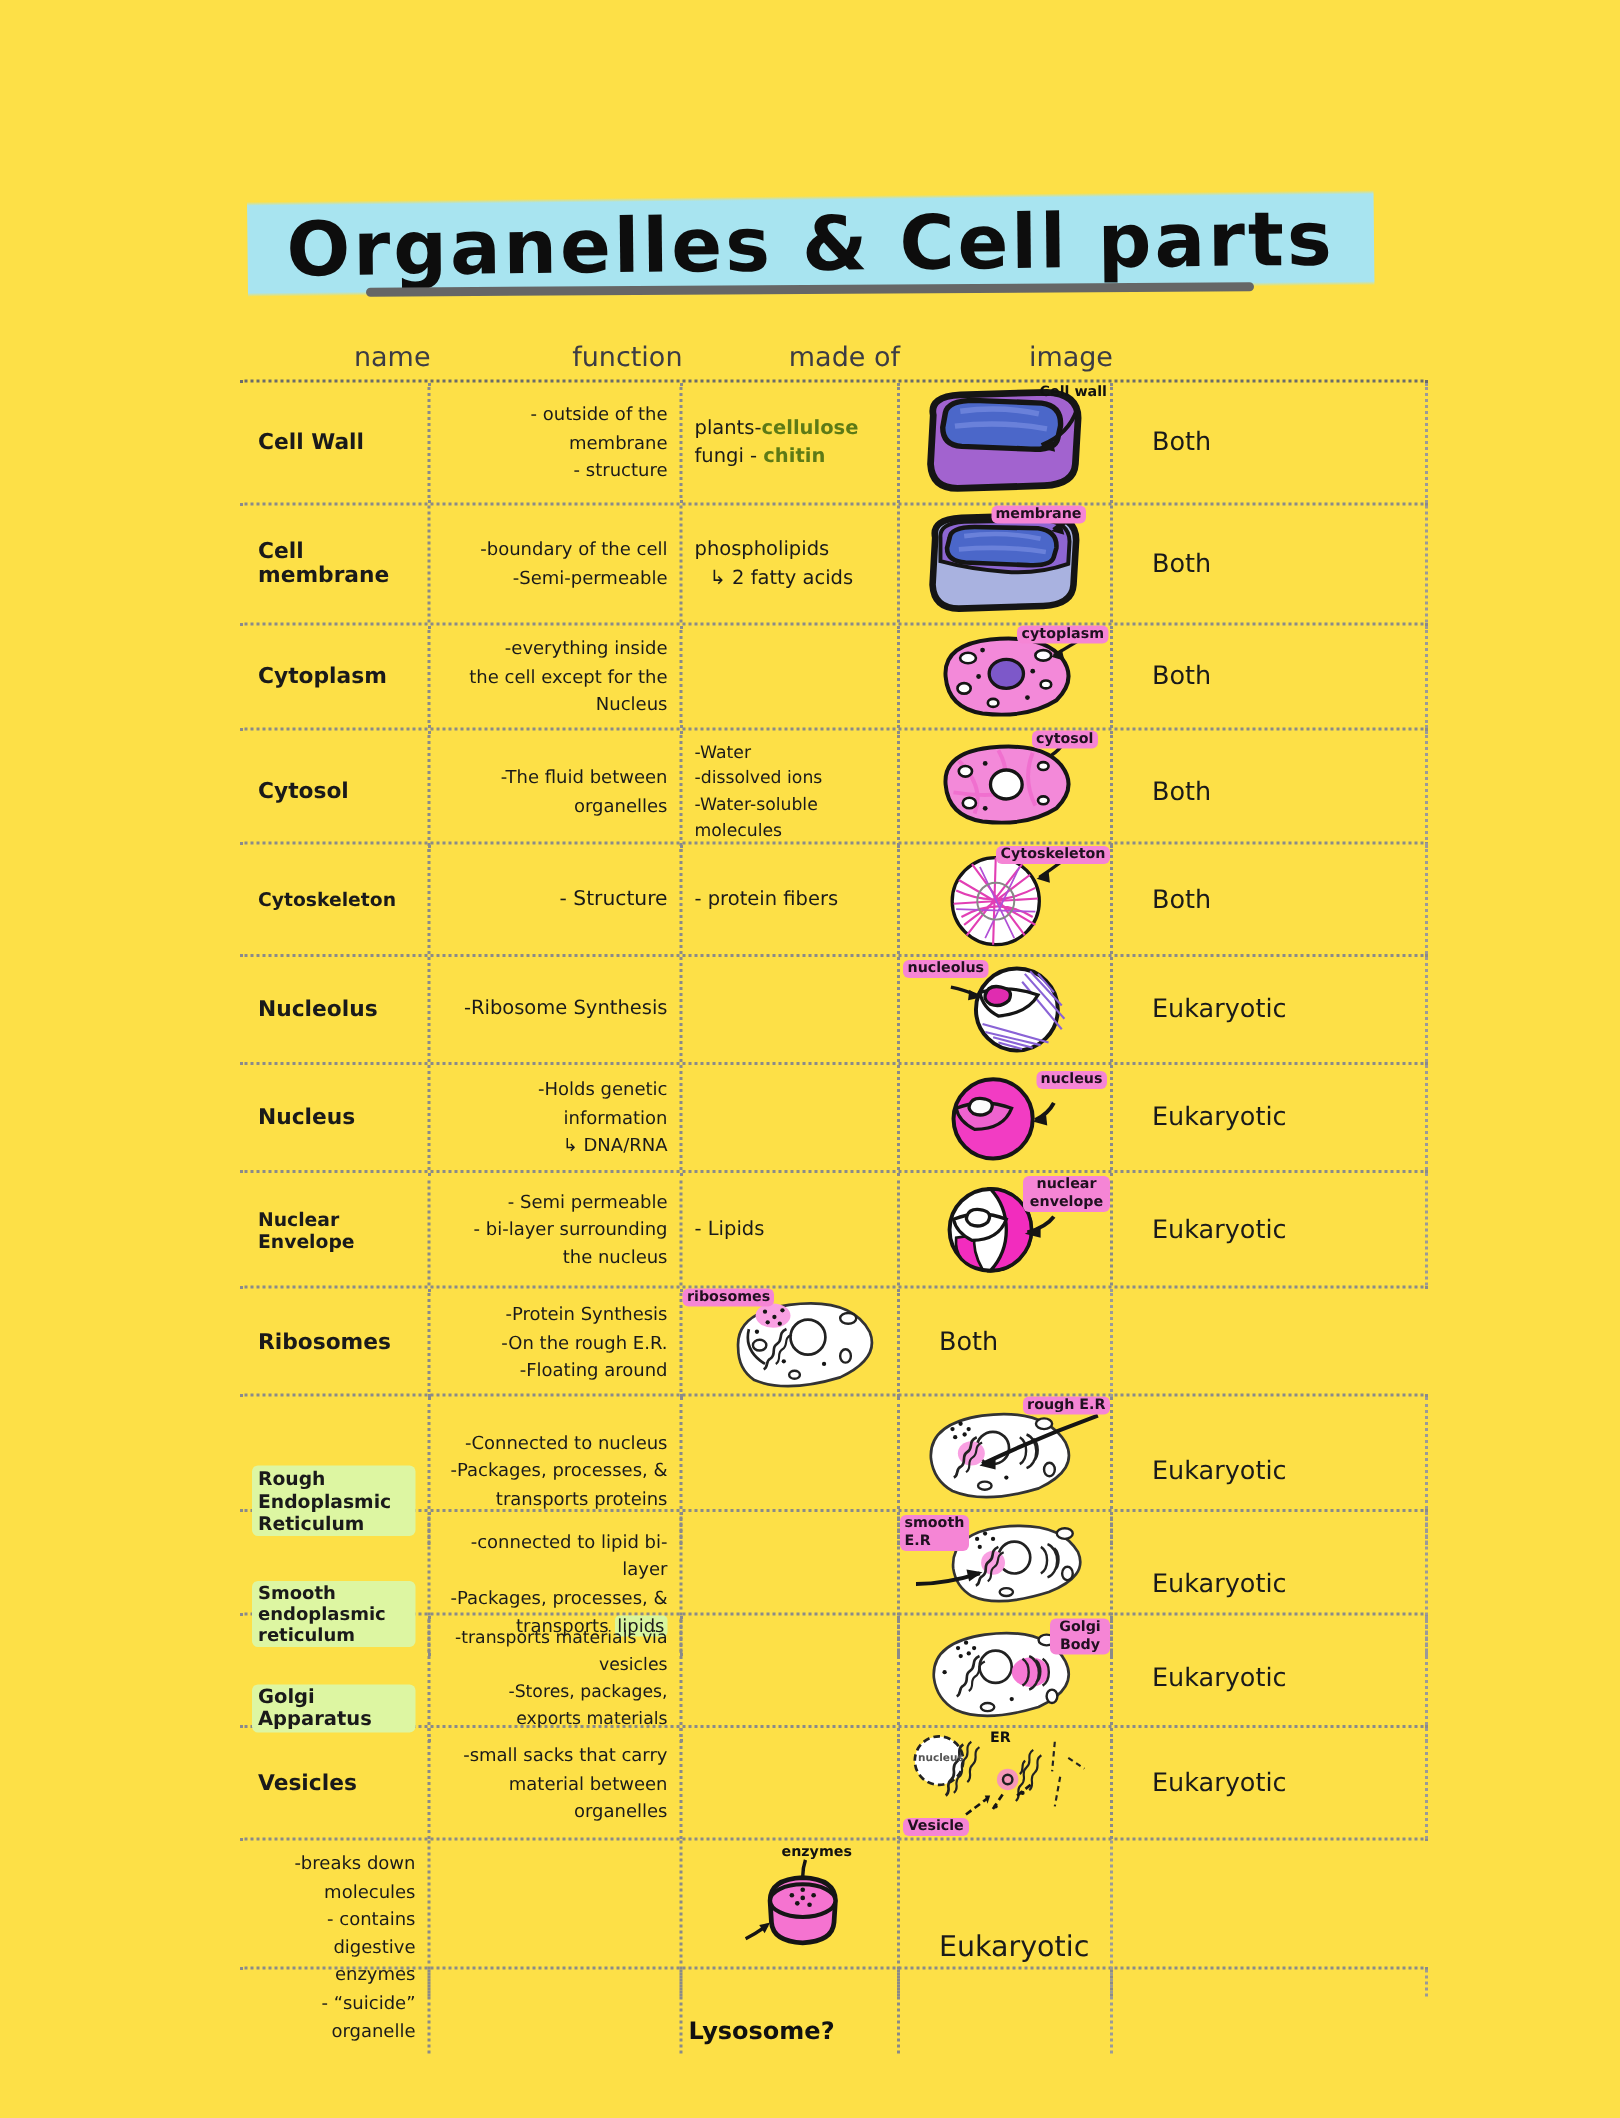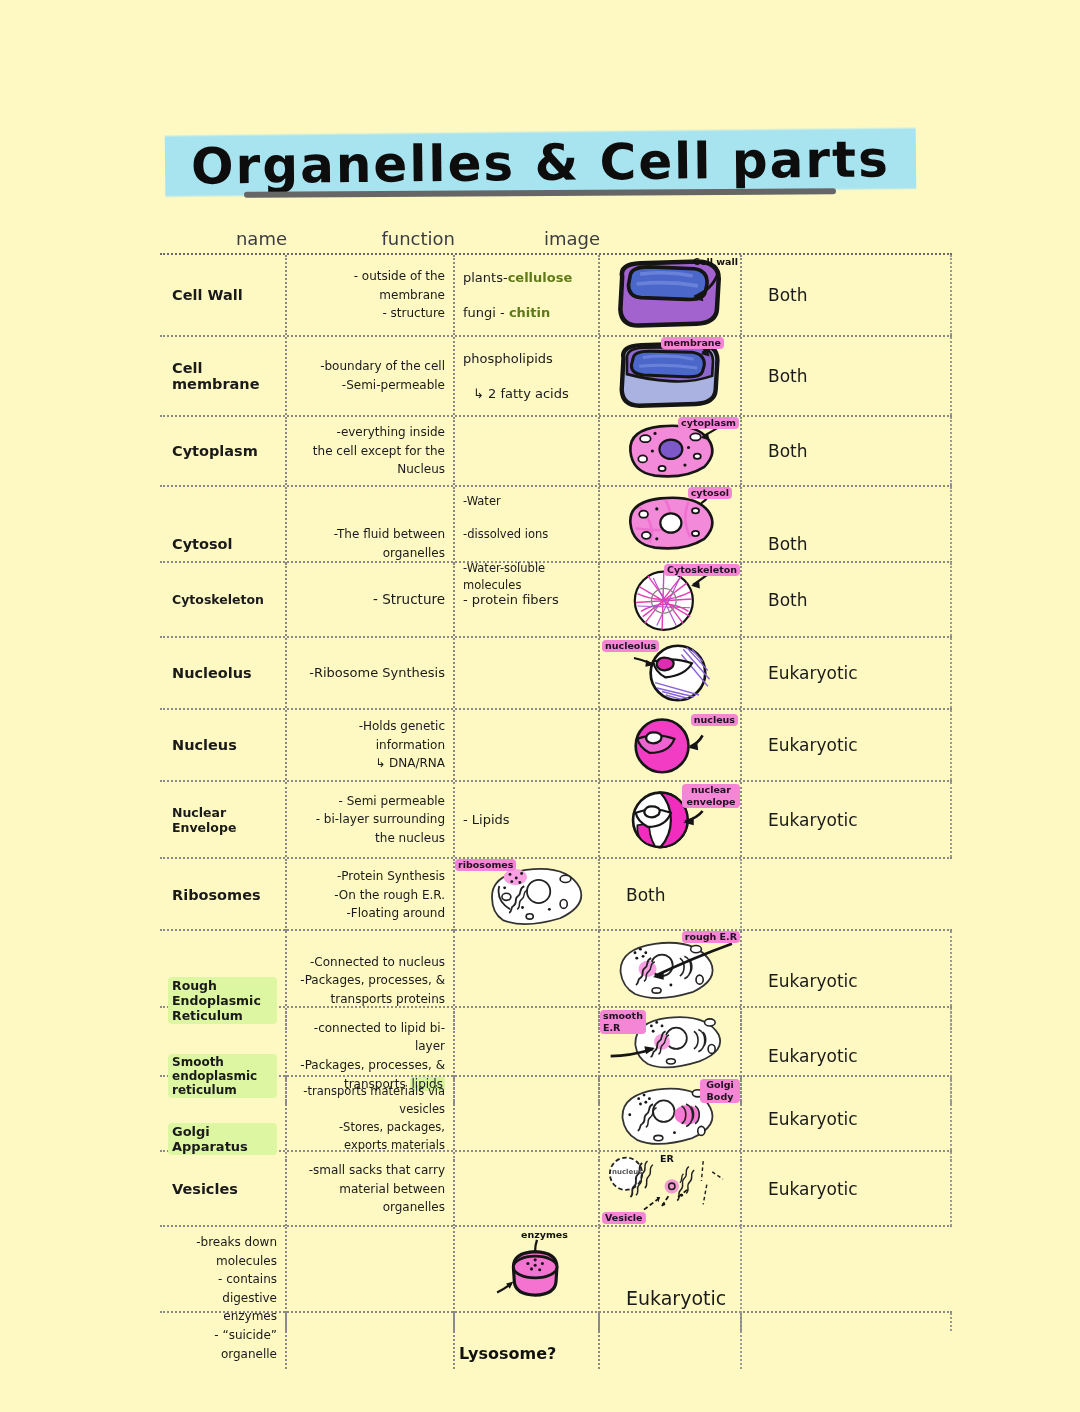--- a/index.html
+++ b/index.html
@@ -1,19 +1,19 @@
 <!DOCTYPE html>
 <html><head>
 <meta charset="utf-8">
 <style>
   html,body{margin:0;padding:0;background:#ffffff;}
   .page{
     position:relative;
     width:1080px;height:1412px;
-    background:#fef9c3;
+    background:#fde047;
     font-family:"DejaVu Sans", sans-serif;
     color:#1a1a1a;
     overflow:hidden;
   }
   
   .title-wrap{ text-align:center; padding-top:128px; }
   .title{
     display:inline-block;
     font-size:50px; font-weight:bold; letter-spacing:2px;
     color:#0d0d0d;
@@ -43,21 +43,21 @@
     position:relative;
     border-right:2px dotted #8a8a8a;
     padding:6px 8px;
     display:flex; flex-direction:column; justify-content:center;
     box-sizing:border-box;
   }
   .cell:last-child{ border-right:2px dotted #9a9a9a; }
   .name-cell{ align-items:flex-start; font-size:14.5px; font-weight:600; padding-left:12px;}
   .name-green{ background:#ddf6a2; border-radius:4px; padding:1px 4px; margin-left:-4px;margin-top:40px;}
   .func-cell{ font-size:12px; line-height:1.55;text-align:right; }
-  .made-cell{ font-size:13px; line-height:1.5; font-weight:500;gap:16px;}
+  .made-cell{ font-size:13px; line-height:1.5; font-weight:500;}
   .class-cell{ font-size:17px; font-weight:500; padding-left:26px; }
   .img-cell{ padding:2px; justify-content:flex-start; }
   .img-cell svg{ display:block; margin:0 auto; }
   .green-ink{ color:#5d7a16; font-weight:600; }
   .hl-green{ background:#d8f59e; border-radius:3px; padding:0 2px; }
   .sub{ padding-left:10px; }
   
   .plabel{
     position:absolute; font-size:9.5px; font-weight:600; color:#201020;
     background:#f585d5; border-radius:4px; padding:0 3px; line-height:1.25;
@@ -78,20 +78,21 @@
   <div class="title-wrap">
     <span class="title">Organelles &amp; Cell parts</span>
     <div class="title-underline"></div>
   </div>
 
   <div class="table">
 
     <div class="trow hrow">
       <div class="hcell">name</div>
       <div class="hcell">function</div>
+      <div class="hcell">made of</div>
       <div class="hcell">image</div>
     </div>
 
     <div class="trow drow" style="height:80px">
       <div class="cell name-cell">
           <span>Cell Wall</span>
         </div>
       <div class="cell func-cell">
         <div>- outside of the membrane</div>
         <div>- structure</div>

